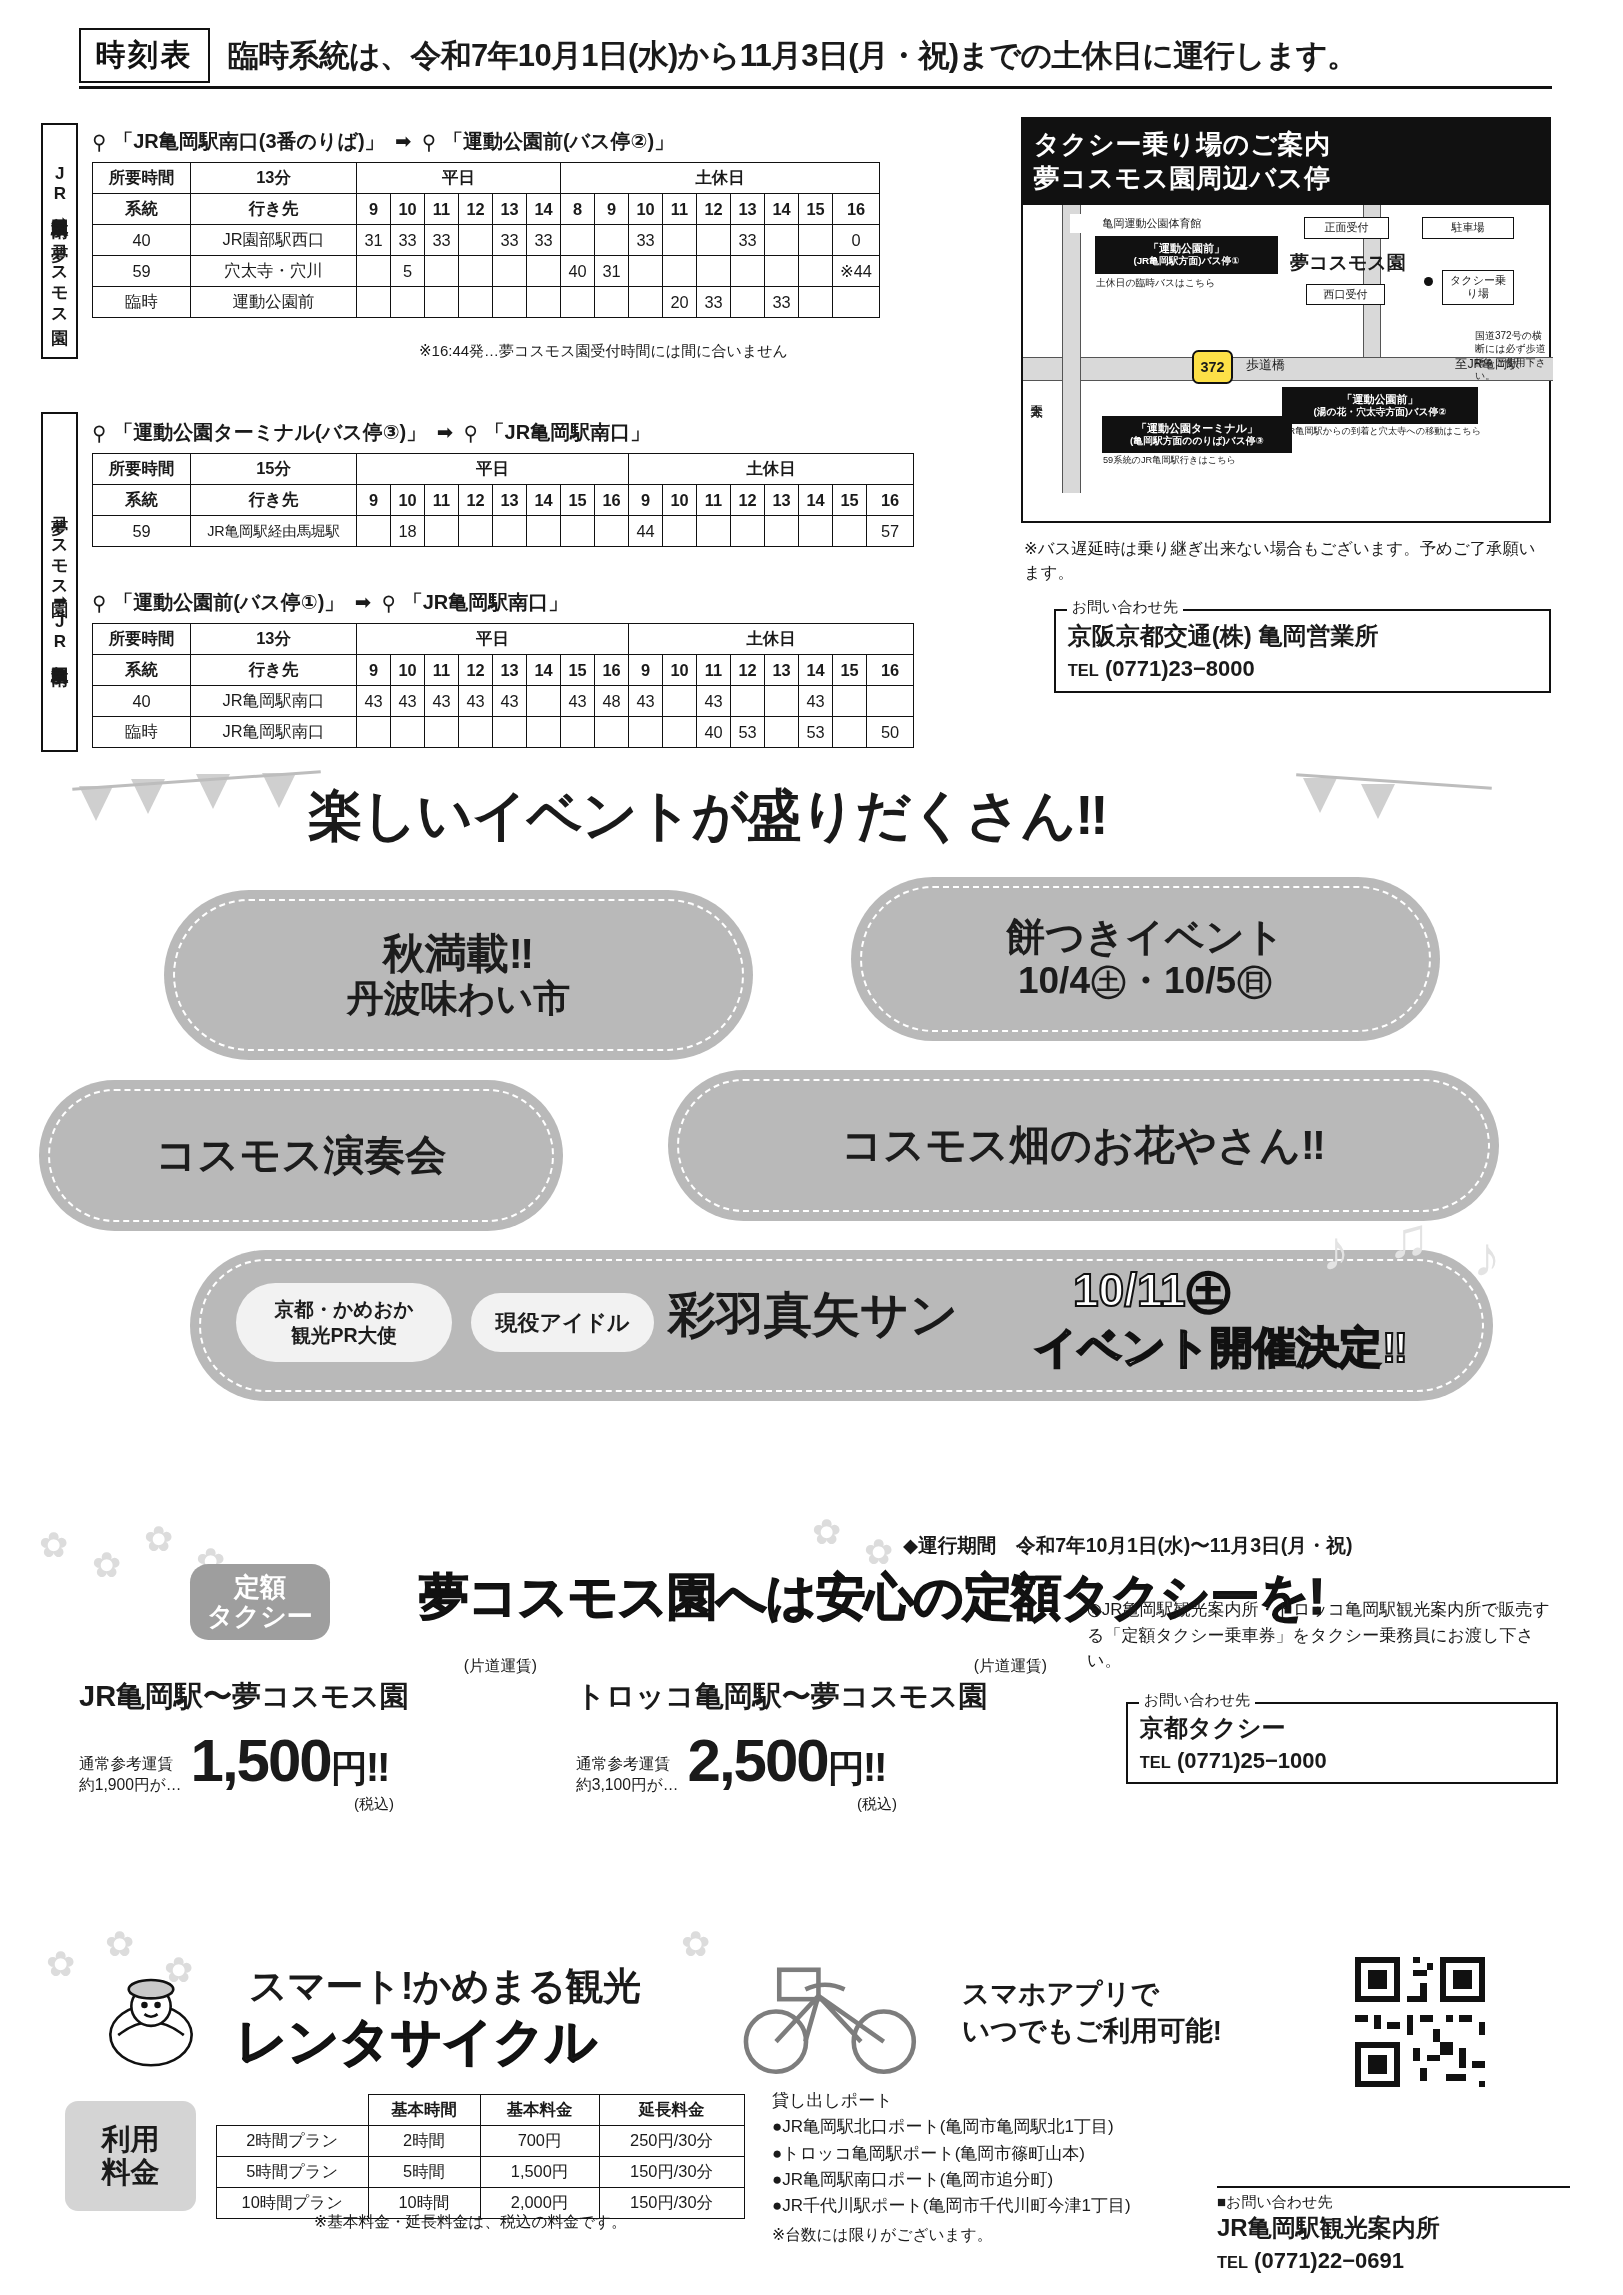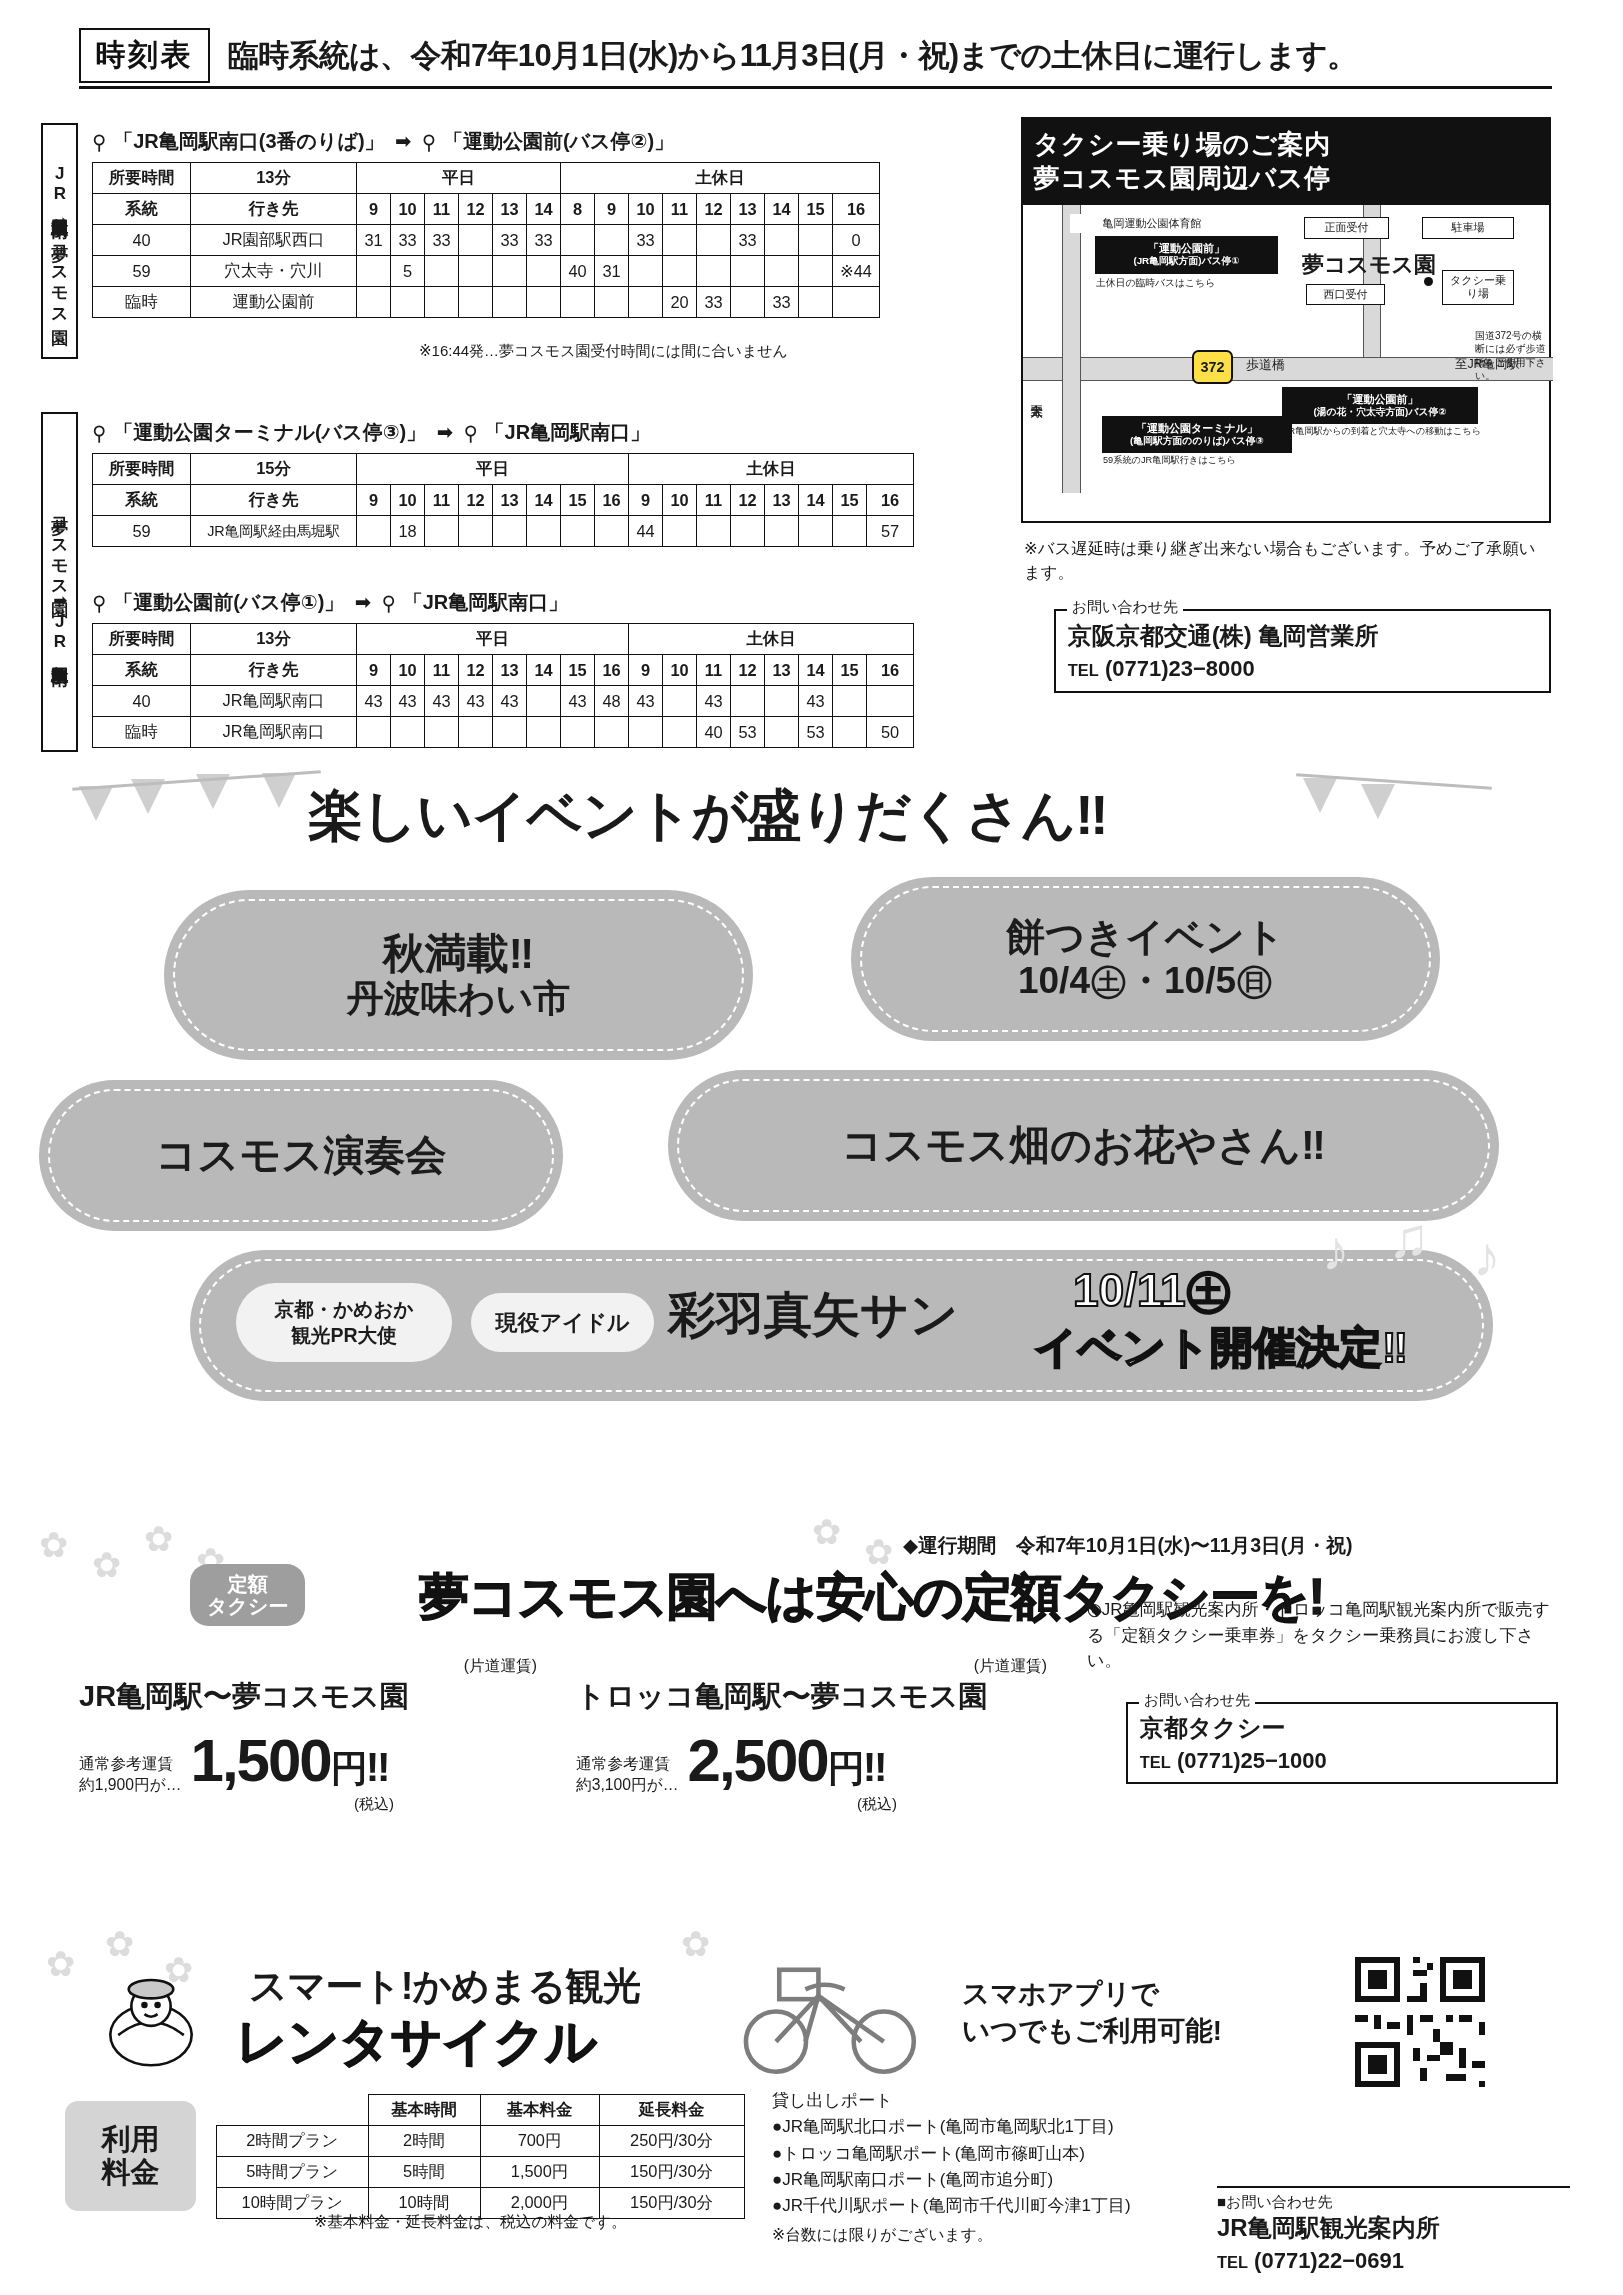--- a/index.html
+++ b/index.html
@@ -78,21 +78,21 @@
   .blob .dash{position:absolute;left:9.2px;top:9.2px;right:9.2px;bottom:9.2px;border:2px dashed #fff;border-radius:118px;}
   .blobtext{position:relative;z-index:2;line-height:1.15;}
   #evtTitle{position:absolute;left:308px;top:13px;font-size:55px;font-weight:bold;letter-spacing:-1.3px;white-space:nowrap;}
   .flag{position:absolute;width:0;height:0;border-left:17px solid transparent;border-right:17px solid transparent;border-top:35px solid #cfcfcf;}
   .gline{position:absolute;height:2.6px;background:#bdbdbd;}
   .musicsym{position:absolute;font-size:56px;color:#e3e3e3;}
 
   
   #taxiband{left:0;top:1525px;width:1623px;height:380px;}
   #taxiPeriod{position:absolute;left:903px;top:6.5px;font-size:19.6px;font-weight:bold;white-space:nowrap;}
-  #teiGaku{position:absolute;left:190px;top:39px;background:#9e9e9e;color:#fff;border-radius:18.3px;padding:9.2px 17px;font-size:20px;font-weight:bold;line-height:1.1;text-align:center;}
+  #teiGaku{position:absolute;left:190px;top:39px;background:#9e9e9e;color:#fff;border-radius:18.3px;padding:9.2px 17px;font-size:26px;font-weight:bold;line-height:1.1;text-align:center;}
   #taxiHead{position:absolute;left:419px;top:39px;font-size:50px;font-weight:bold;letter-spacing:-1.3px;white-space:nowrap;-webkit-text-stroke:1.3px #111;}
   .fare{position:absolute;}
   .fareHead{font-size:29px;font-weight:bold;white-space:nowrap;}
   .fareSmall{font-size:15.7px;text-align:right;}
   .fareRef{font-size:15.7px;line-height:1.3;}
   .fareBig{font-size:60px;font-weight:bold;letter-spacing:-2px;white-space:nowrap;}
   .fareBig .yen{font-size:37px;}
   .fareBig .bang{font-size:41px;}
   .fareTax{font-size:15px;}
   #taxiRight{position:absolute;left:1087px;top:72px;width:471px;font-size:17px;line-height:1.5;}
@@ -375,21 +375,21 @@
 
     <div class="mapbox" style="left:47px;top:9.2px;width:164px;height:19.6px;border:none;">亀岡運動公園体育館</div>
     <div class="mapbox dark" style="left:72px;top:31px;width:183px;height:38px;flex-direction:column;">
       <span>「運動公園前」</span>
       <span style="font-size:9.8px">(JR亀岡駅方面)バス停①</span>
     </div>
     <div class="maptxt" style="left:73px;top:72px;font-size:9.8px;">土休日の臨時バスはこちら</div>
 
     <div class="mapbox" style="left:281px;top:11.8px;width:85px;height:22px;">正面受付</div>
     <div class="mapbox" style="left:399px;top:11.8px;width:92px;height:22px;">駐車場</div>
-    <div class="maptxt" style="left:279px;top:46px;font-size:22px;font-weight:bold;">夢コスモス園</div>
+    <div class="maptxt" style="left:267px;top:46px;font-size:19px;font-weight:bold;">夢コスモス園</div>
     <div class="mapbox" style="left:283px;top:79px;width:79px;height:21px;">西口受付</div>
     <div class="mapbox" style="left:419px;top:65px;width:72px;height:35px;flex-direction:column;">
       <span>タクシー乗り場</span>
     </div>
     <div class="dot" style="left:401px;top:72px;"></div>
 
     <div class="shield" style="left:169px;top:145px;">372</div>
     <div class="maptxt" style="left:223px;top:152px;font-size:13px;">歩道橋</div>
     <div class="maptxt" style="left:432px;top:152px;font-size:12.4px;">至JR亀岡駅</div>
     <div class="maptxt" style="left:5.2px;top:190px;font-size:12.4px;writing-mode:vertical-rl;">至穴太寺</div>

